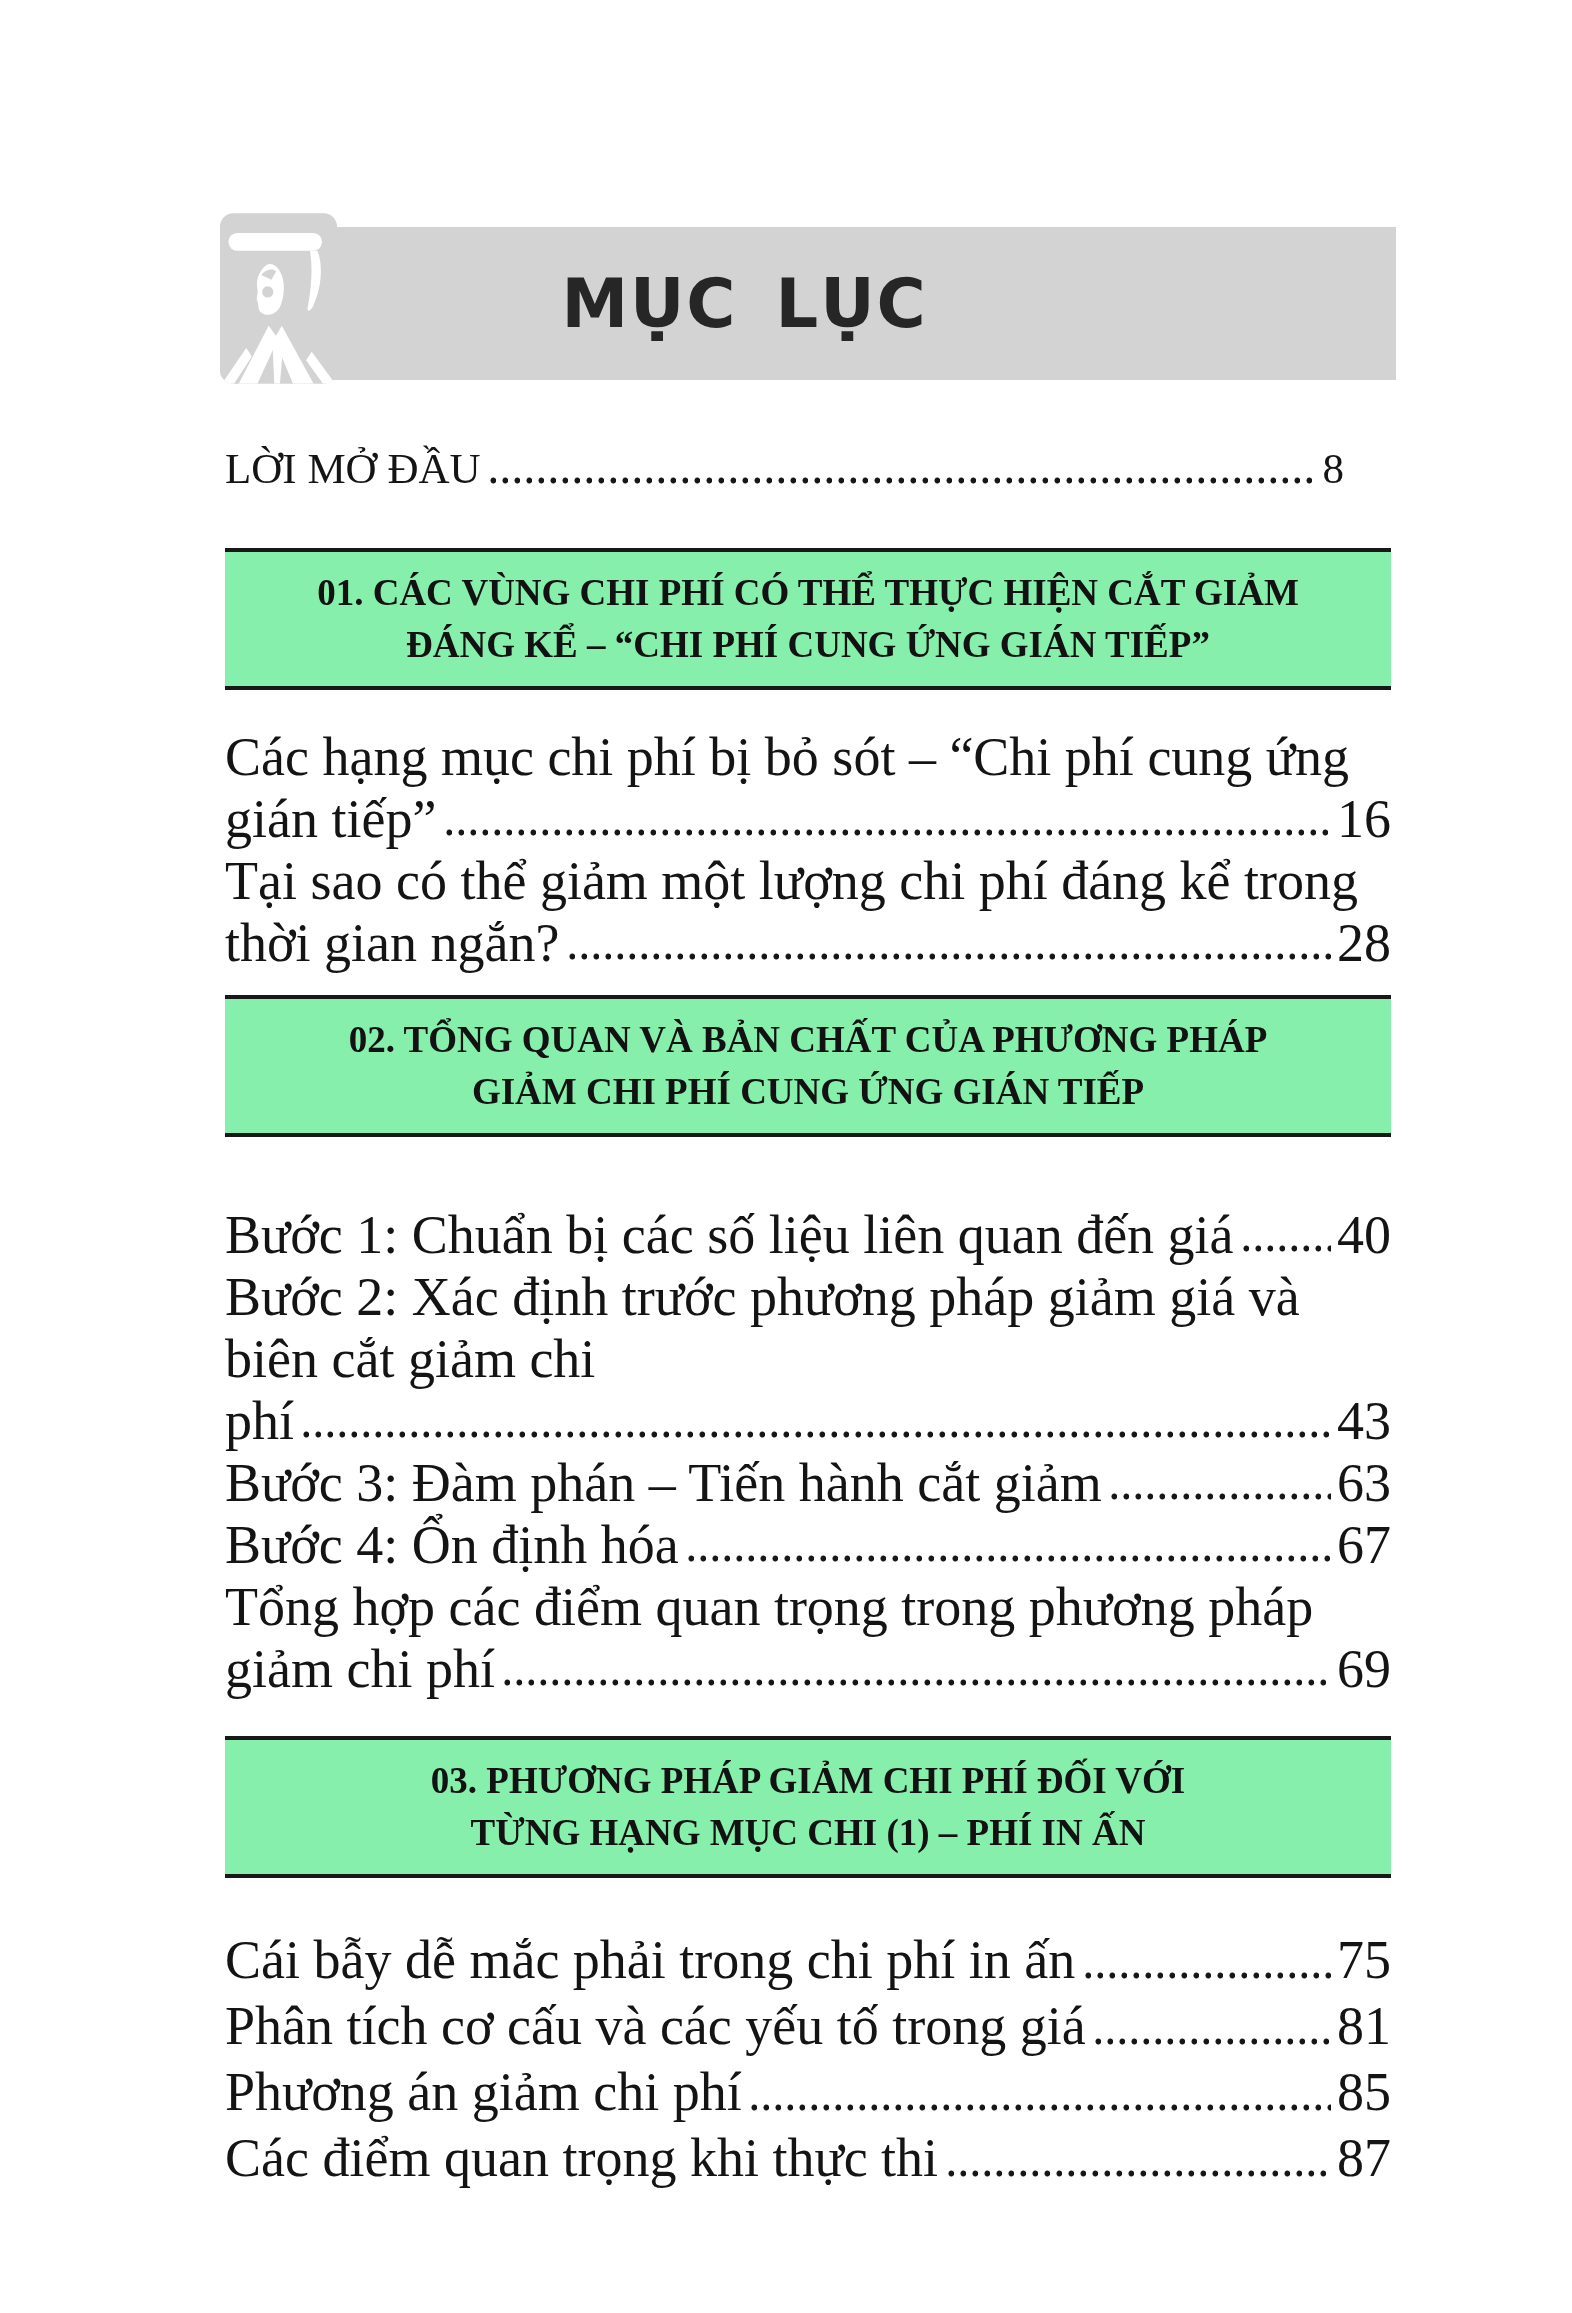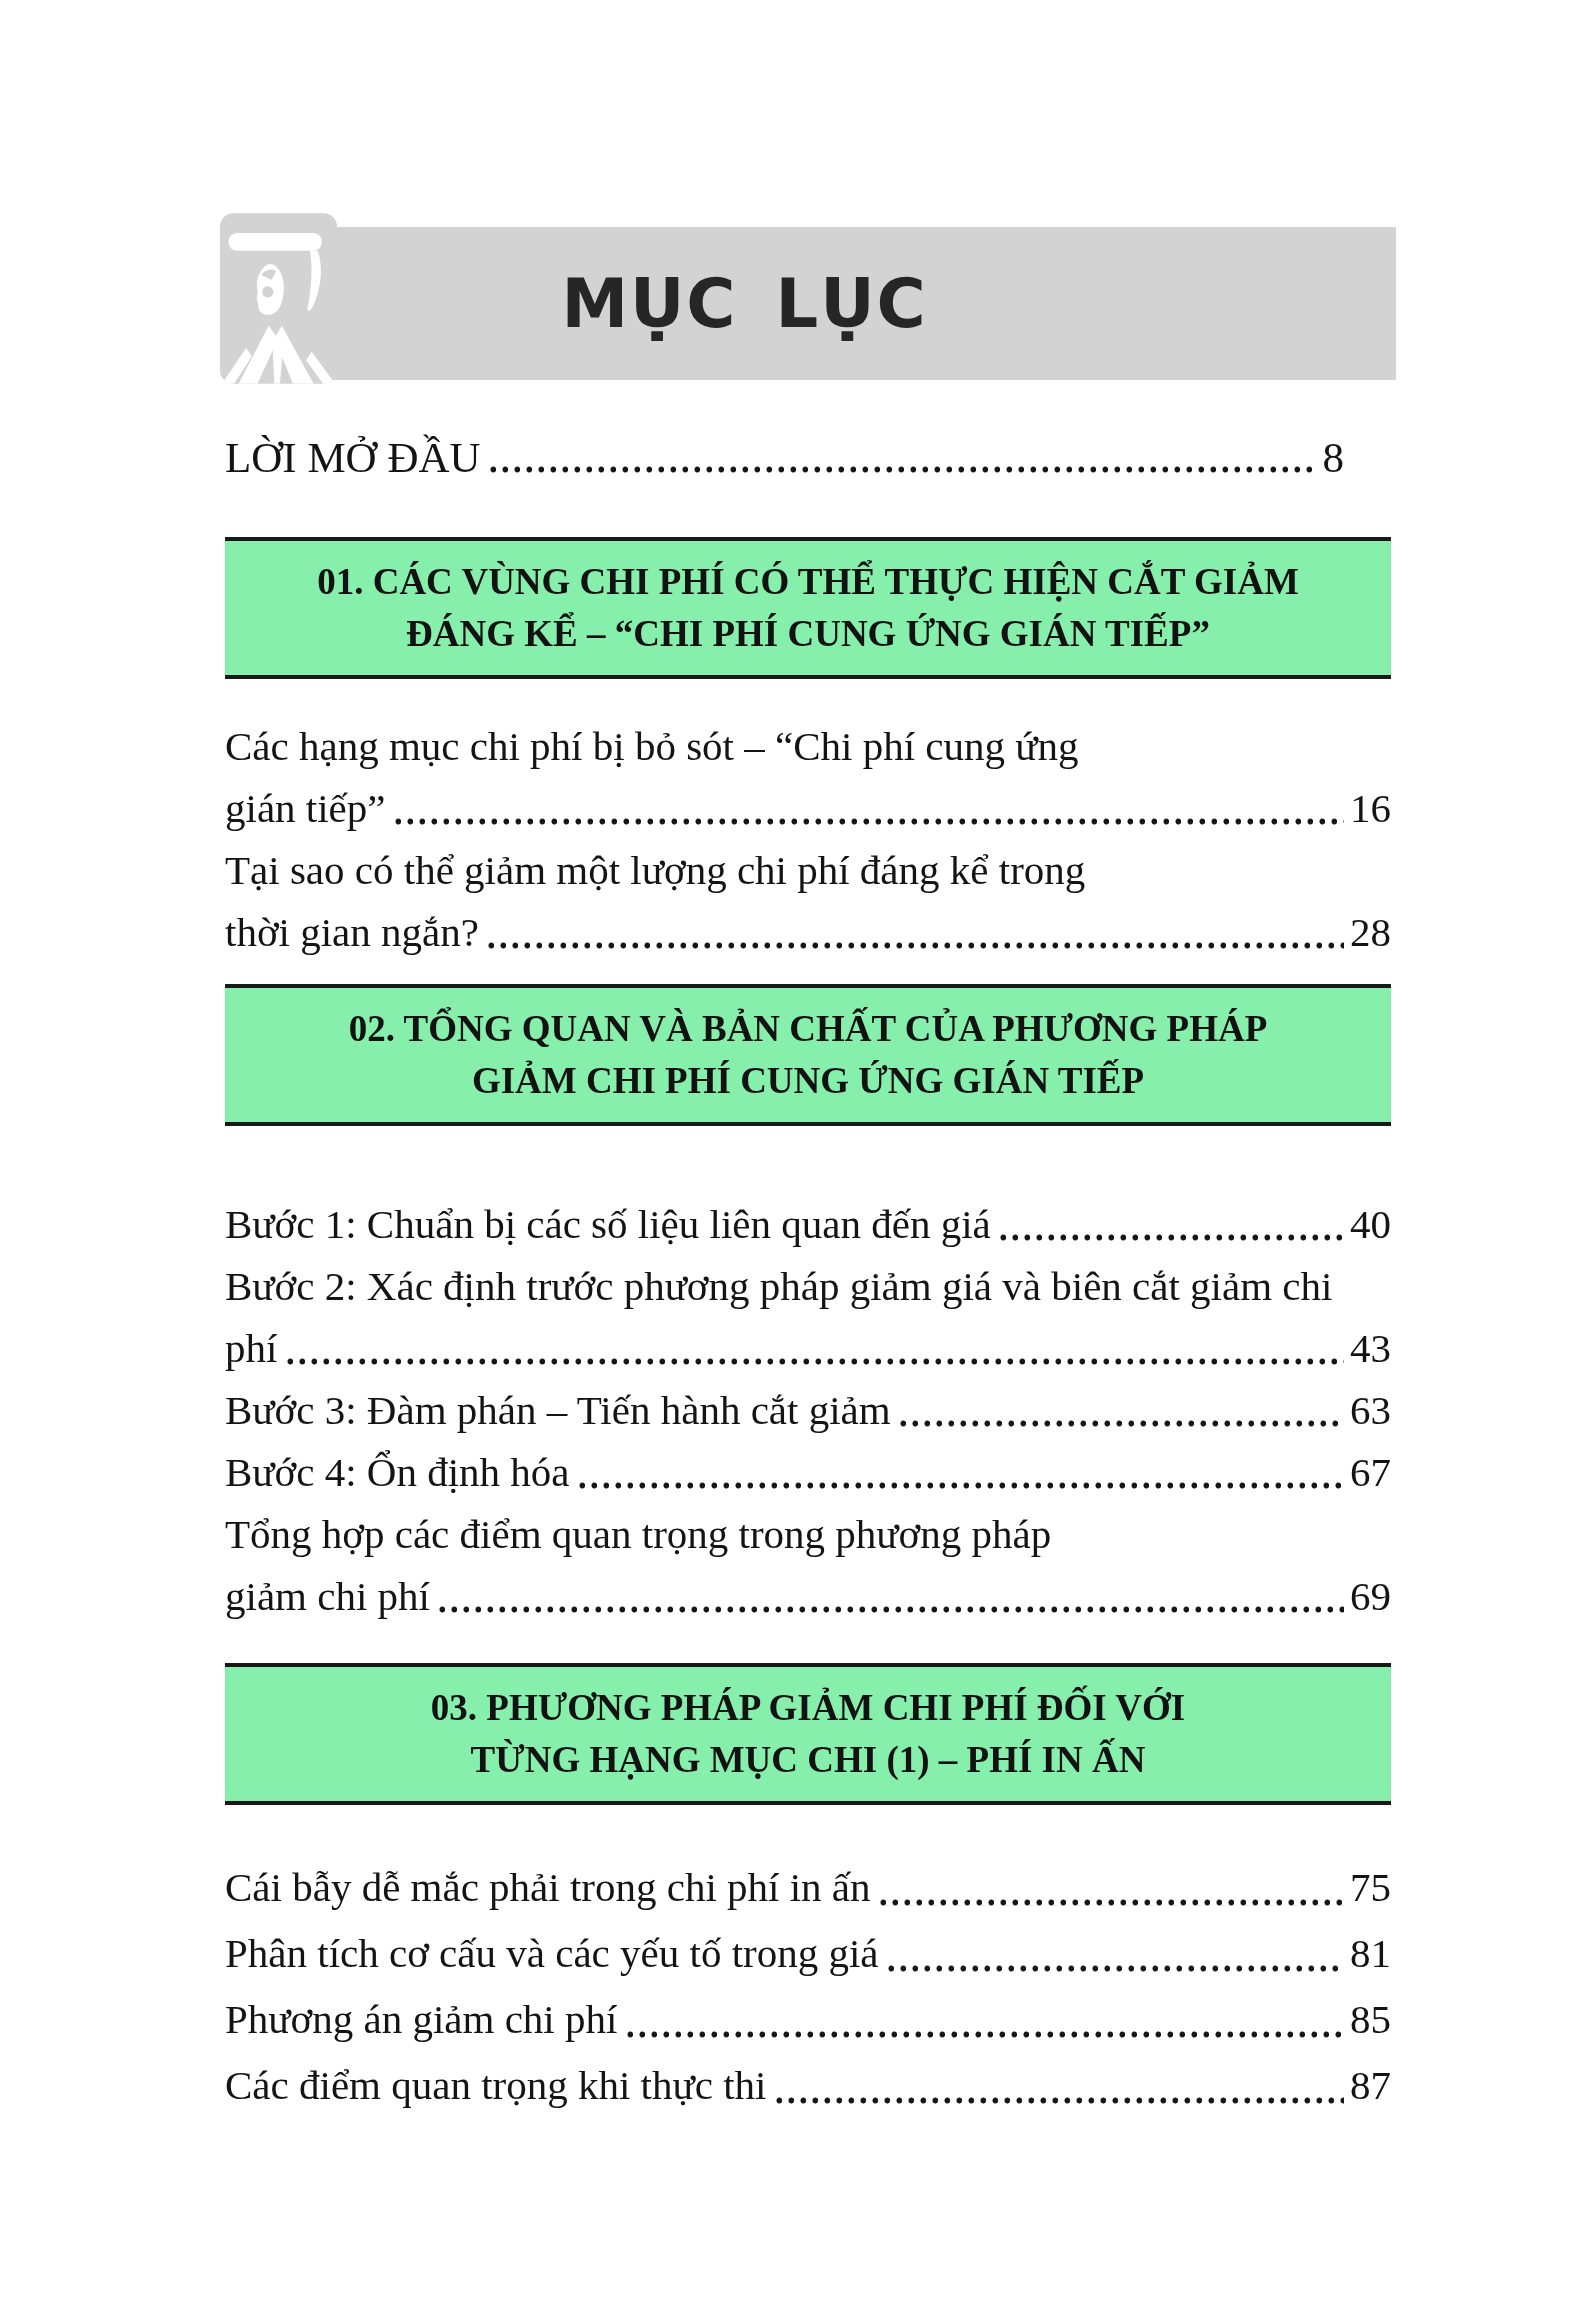--- a/index.html
+++ b/index.html
@@ -18,23 +18,23 @@
     display:flex; align-items:center; justify-content:center;
   }
   .banner h1 {
     font-family:"DejaVu Sans","Liberation Sans",sans-serif;
     font-weight:bold; font-size:67px; letter-spacing:1.9px; word-spacing:13px;
     color:#262626; margin-right:141px; white-space:nowrap;
   }
   .logo { position:absolute; left:220px; top:213px; width:117px; height:171px; z-index:2; }
 
   
-  .toc { position:absolute; left:225px; top:429px; width:1166px; }
-
-  .entry { font-size:41px; line-height:62px; }
+  .toc { position:absolute; left:225px; top:440px; width:1166px; }
+
+  .entry { font-size:54px; line-height:62px; }
   .entry.intro { font-size:43px; line-height:58px; padding-right:47px; }
   .eline { display:flex; align-items:flex-end; }
   .etext { flex:0 1 auto; white-space:pre-wrap; }
   .leader {
     flex:1 1 auto; height:6.6px; min-width:22.5px;
     margin:0 5.6px 14px 9.4px;
     background-image:radial-gradient(circle at 3.3px 3.3px,#161616 2.5px,transparent 3.2px);
     background-size:12px 6.6px; background-repeat:repeat-x; background-position:left bottom;
   }
   .pg { flex:0 0 auto; }

